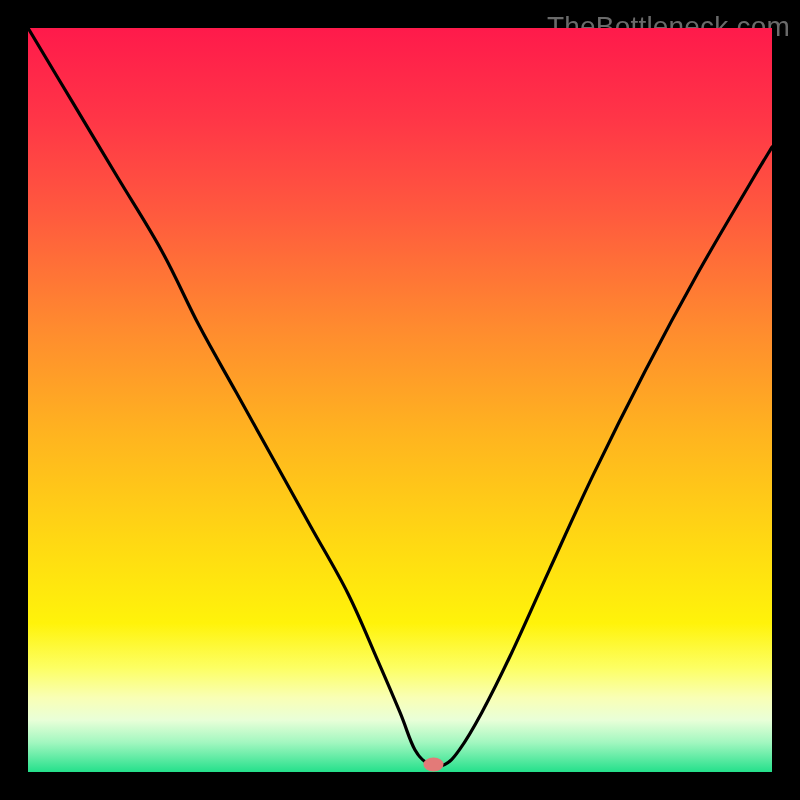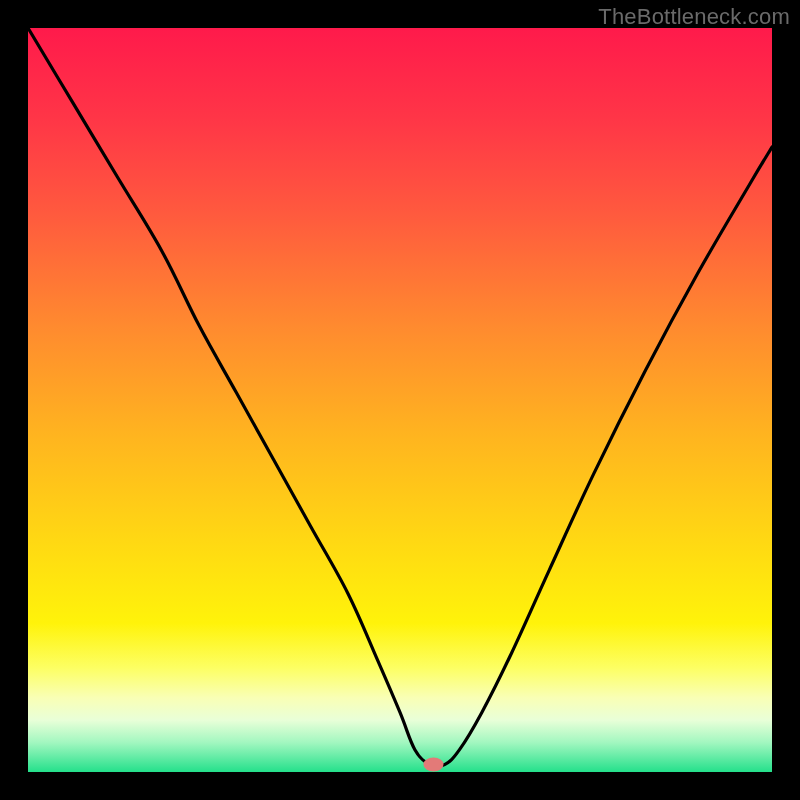--- a/index.html
+++ b/index.html
@@ -36,24 +36,24 @@
   }
   .curve-svg {
     position: absolute;
     left: 0;
     top: 0;
     width: 100%;
     height: 100%;
   }
   .watermark {
     position: absolute;
-    top: 4px;
+    top: 11px;
     right: 10px;
     color: #6a6a6a;
-    font-size: 22px;
+    font-size: 28px;
     font-weight: 500;
     letter-spacing: 0.2px;
   }
 </style>
 </head>
 <body>
 
 <div class="frame">
 
   <div class="watermark">TheBottleneck.com</div>

